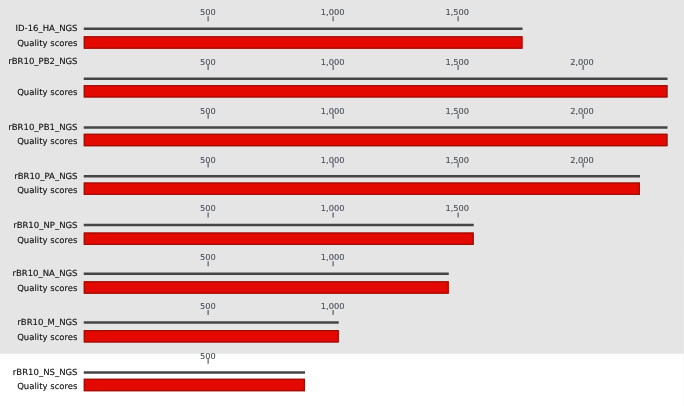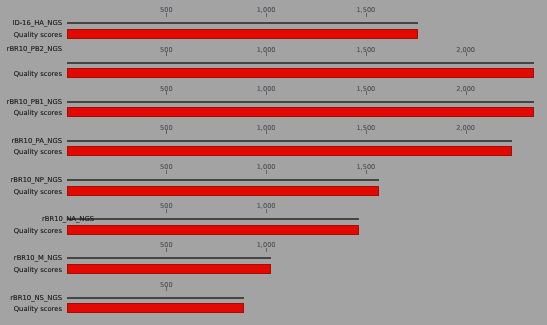--- a/index.html
+++ b/index.html
@@ -1,19 +1,19 @@
 <!DOCTYPE html>
 <html><head>
 <meta charset="utf-8">
 <title>Quality score coverage</title>
 <style>
   html,body{margin:0;padding:0;}
   body{width:547px;height:325px;background:#ffffff;overflow:hidden;
        font-family:"DejaVu Sans",sans-serif;}
-  #stage{position:relative;width:547px;height:325px;background:#a3a3a3;}
+  #stage{position:relative;width:547px;height:283px;background:#e5e5e5;}
   .track{position:absolute;left:0;top:0;width:547px;height:325px;
          will-change:opacity;pointer-events:none;}
   .tick{position:absolute;width:1px;height:4px;background:#606468;}
   .ticklabel{position:absolute;color:#50545a;text-shadow:0 0 0.4px rgba(80,84,90,0.5);font-size:6.6px;line-height:7px;
              white-space:nowrap;letter-spacing:0px;transform:translateX(-50%);}
   .seqline{position:absolute;height:2px;background:#454545;}
   .name,.qlabel{position:absolute;left:0;width:62px;text-align:right;
                 color:#1e1e1e;text-shadow:0 0 0.4px rgba(35,35,35,0.55);
                 font-size:6.8px;line-height:8px;white-space:nowrap;}
   .qbar{position:absolute;background:#e30800;border:1px solid #9e0f07;box-sizing:border-box;}
@@ -93,21 +93,21 @@
     <div class="qlabel" style="width: 62px; top: 187.8px;">Quality scores</div>
     <div class="qbar" style="left: 66.6px; top: 186px; height: 10px; width: 312.217px; background: rgb(227, 8, 0); border-color: rgb(158, 15, 7);"></div>
   </div>
 
   <div class="track">
     <div class="ticklabel" style="left: 166.35px; top: 202.7px; color: rgb(80, 84, 90);">500</div>
     <div class="tick" style="left: 166px; top: 209px; background: rgb(96, 100, 104);"></div>
     <div class="ticklabel" style="left: 266.1px; top: 202.7px; color: rgb(80, 84, 90);">1,000</div>
     <div class="tick" style="left: 266px; top: 209px; background: rgb(96, 100, 104);"></div>
     <div class="seqline" style="left: 66.6px; top: 218px; height: 2px; width: 292.666px; background: rgb(69, 69, 69);"></div>
-    <div class="name" style="width: 62px; top: 215.4px; padding-left: 32px;">rBR10_NA_NGS</div>
+    <div class="name" style="width: 62px; top: 215.4px;">rBR10_NA_NGS</div>
     <div class="qlabel" style="width: 62px; top: 226.8px;">Quality scores</div>
     <div class="qbar" style="left: 66.6px; top: 225px; height: 10px; width: 292.666px; background: rgb(227, 8, 0); border-color: rgb(158, 15, 7);"></div>
   </div>
 
   <div class="track">
     <div class="ticklabel" style="left: 166.35px; top: 241.7px; color: rgb(80, 84, 90);">500</div>
     <div class="tick" style="left: 166px; top: 248px; background: rgb(96, 100, 104);"></div>
     <div class="ticklabel" style="left: 266.1px; top: 241.7px; color: rgb(80, 84, 90);">1,000</div>
     <div class="tick" style="left: 266px; top: 248px; background: rgb(96, 100, 104);"></div>
     <div class="seqline" style="left: 66.6px; top: 257px; height: 2px; width: 204.887px; background: rgb(69, 69, 69);"></div>

